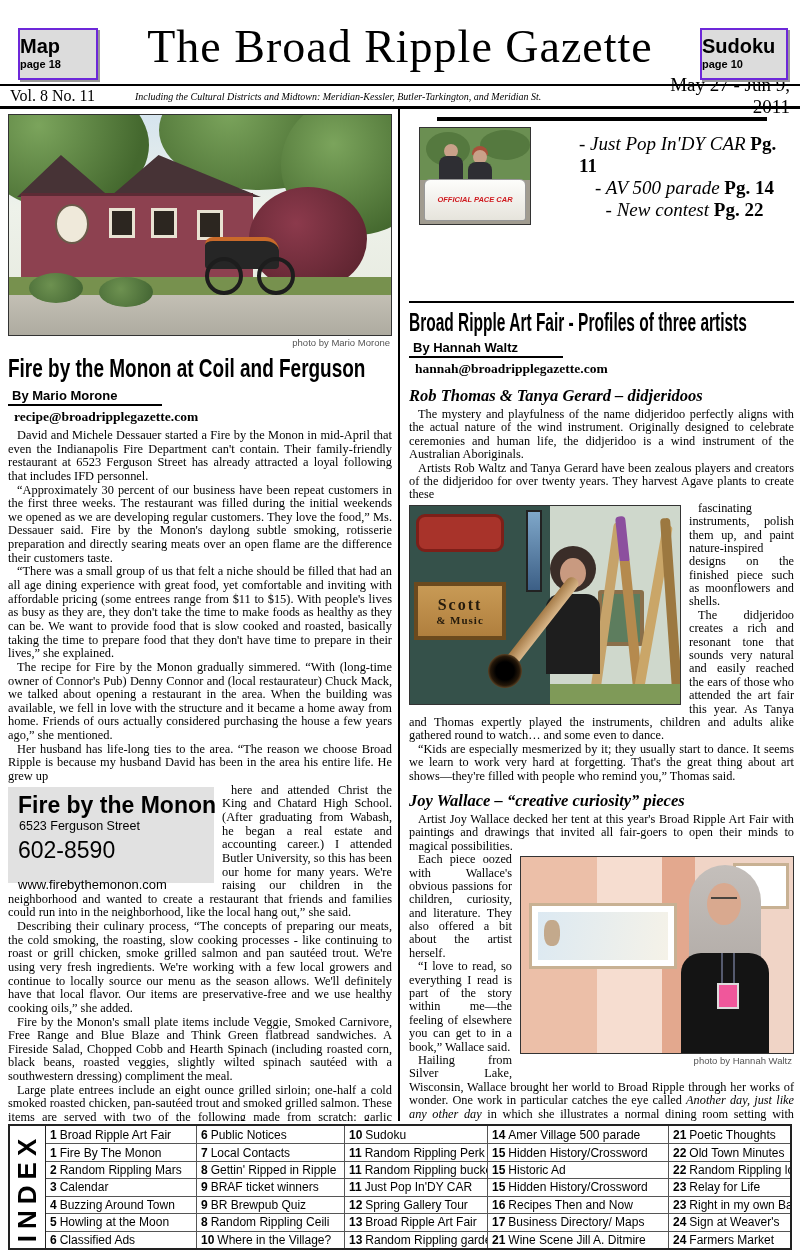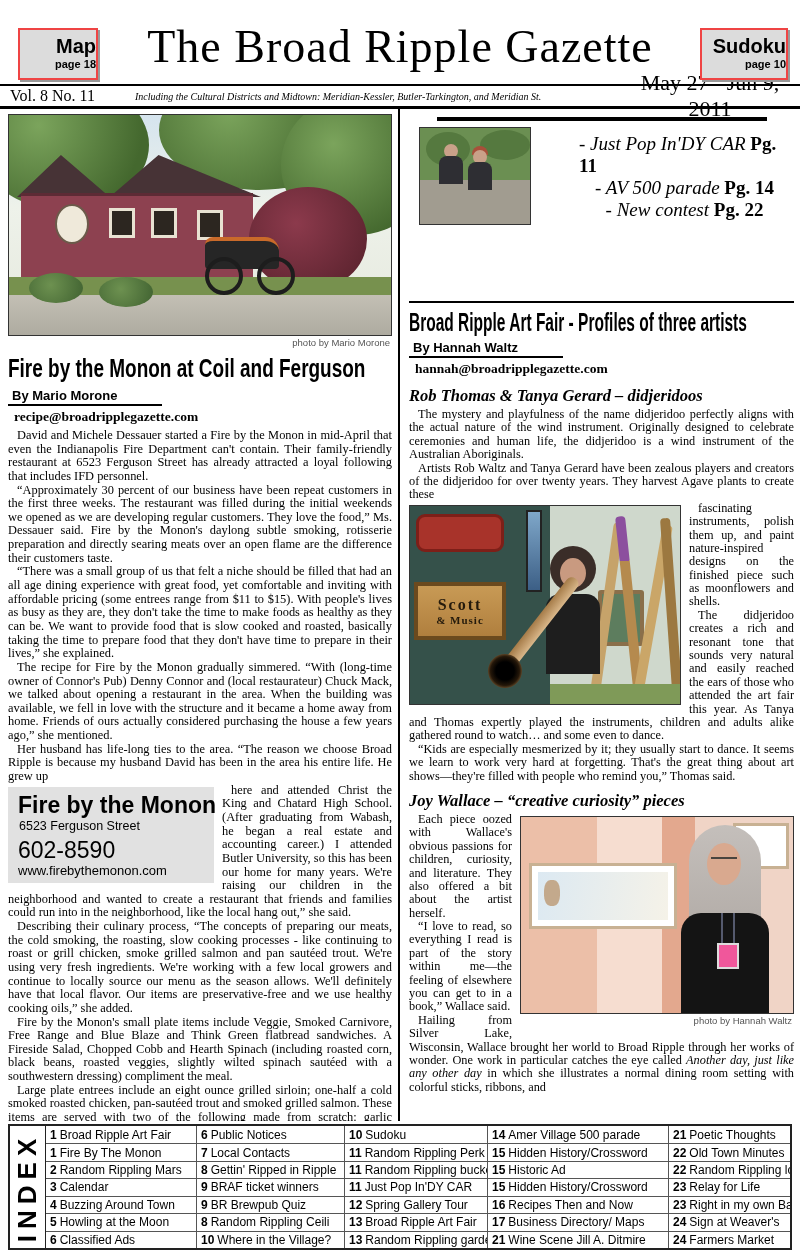--- a/index.html
+++ b/index.html
@@ -3,31 +3,31 @@
 <meta charset="utf-8">
 <style>
 * { margin:0; padding:0; box-sizing:border-box; }
 html,body { width:800px; height:1256px; background:#fff; color:#000;
   font-family:"Liberation Serif", serif; overflow:hidden; position:relative; }
 
 
 .masthead { position:relative; height:82px; }
 .masthead-title { text-align:center; font-size:46px; padding-top:20px; letter-spacing:1px; }
 .corner-box { position:absolute; top:28px; width:80px; height:52px; background:#dcdcdc;
-  border:2px solid #ef4444; box-shadow:2px 2px 0 #999; text-align:right;
+  border:2px solid #6d28d9; box-shadow:2px 2px 0 #999; text-align:left;
   font-family:"Liberation Sans",sans-serif; font-weight:bold; cursor:pointer; }
 .corner-box.map { left:18px; }
 .corner-box.sudoku { right:12px; width:88px; }
 .corner-main { font-size:20px; line-height:1.15; padding-top:5px; }
 .corner-sub { font-size:11px; }
 .info-bar { border-top:2px solid #000; border-bottom:3px solid #000; height:25px;
   display:flex; align-items:center; padding:0 10px; margin-top:2px; }
 .info-vol { font-size:16px; width:125px; }
 .info-tagline { flex:1; text-align:left; font-style:italic; font-size:10px; }
-.info-date { font-size:22px; width:160px; text-align:center; }
+.info-date { font-size:19px; width:160px; text-align:right; }
 
 
 .main { display:flex; height:1012px; overflow:hidden; }
 .col-left { width:398px; padding:5px 6px 0 8px; overflow:hidden; }
 .col-right { width:402px; border-left:2px solid #000; padding:4px 6px 0 9px; overflow:hidden; }
 
 .photo-frame { border:1px solid #333; position:relative; overflow:hidden; }
 .credit { font-family:"Liberation Sans",sans-serif; font-size:9.5px; color:#555;
   text-align:right; padding:1px 2px 0 0; }
 
@@ -66,21 +66,21 @@
   border-radius:8px 14px 4px 4px; border-top:4px solid #c96a2a; }
 .pm-shrub { position:absolute; width:54px; height:30px; border-radius:50%;
   background:radial-gradient(circle at 40% 40%, #6d9150, #3f6130); }
 
 
 .ad-box { float:left; width:206px; height:96px; background:#e1e1e1;
   margin:3px 8px 2px 0; padding:7px 10px 0; font-family:"Liberation Sans",sans-serif; }
 .ad-name { font-size:23px; font-weight:bold; line-height:1; white-space:nowrap; }
 .ad-address { font-size:12.5px; margin:2px 0 6px 1px; }
 .ad-phone { font-size:23px; line-height:1; }
-.ad-web { font-size:13px; margin-top:1px; }
+.ad-web { font-size:13px; margin-top:15px; }
 
 
 .issue-block { height:186px; border-bottom:2px solid #000; }
 .issue-head { display:flex; justify-content:center; align-items:flex-end; gap:8px; padding-top:5px; }
 .issue-inthis { text-align:right; font-style:italic; font-weight:bold; font-size:27px;
   line-height:.95; padding-bottom:3px; }
 .issue-word { font-family:"Liberation Sans",sans-serif; font-weight:900; font-size:57px;
   line-height:.82; color:#e31b22; letter-spacing:1px; }
 .issue-underline { width:330px; border-top:4px solid #000; margin:4px auto 6px; }
 .issue-row { display:flex; }
@@ -243,20 +243,23 @@
       <div class="issue-row">
         <div class="photo-frame pace-photo">
           <div class="pp-blob" style="left:6px;top:4px;width:44px;height:34px;"></div>
           <div class="pp-blob" style="left:60px;top:2px;width:50px;height:30px;"></div>
           <div class="pp-road"></div>
           <div class="pp-head" style="left:24px;top:16px;"></div>
           <div class="pp-person" style="left:19px;top:28px;"></div>
           <div class="pp-hair" style="left:52px;top:18px;"></div>
           <div class="pp-head" style="left:53px;top:22px;"></div>
           <div class="pp-person" style="left:48px;top:34px;"></div>
+          <div class="pp-car">
+            <div class="pp-band">OFFICIAL PACE CAR</div>
+          </div>
         </div>
         <div class="issue-list">
           <div class="issue-item"><span class="t">- Just Pop In'DY CAR</span> <b>Pg. 11</b></div>
           <div class="issue-item"><span class="t">- AV 500 parade</span> <b>Pg. 14</b></div>
           <div class="issue-item"><span class="t">- New contest</span> <b>Pg. 22</b></div>
         </div>
       </div>
     </div>
 
     <div class="headline headline-right">Broad Ripple Art Fair - Profiles of three artists</div>
@@ -285,20 +288,21 @@
         <div class="dj-body"></div>
         <div class="dj-pipe"></div>
         <div class="dj-bell"></div>
         <div class="dj-grass"></div>
       </div>
       <p>fascinating instruments, polish them up, and paint nature-inspired designs on the finished piece such as moonflowers and shells.</p>
       <p>The didjeridoo creates a rich and resonant tone that sounds very natural and easily reached the ears of those who attended the art fair this year. As Tanya and Thomas expertly played the instruments, children and adults alike gathered round to watch… and some even to dance.</p>
       <p>“Kids are especially mesmerized by it; they usually start to dance. It seems we learn to work very hard at forgetting. That's the great thing about art shows—they're filled with people who remind you,” Thomas said.</p>
 
       <div class="sub-heading joy">Joy Wallace – “creative curiosity” pieces</div>
+      <p>Artist Joy Wallace decked her tent at this year's Broad Ripple Art Fair with paintings and drawings that invited all fair-goers to open their minds to magical possibilities.</p>
 
       <div class="joy-figure">
         <div class="photo-frame photo-joy">
           <div class="jw-art1">
             <div class="wash"></div>
             <div class="fig"></div>
           </div>
           <div class="jw-art2"></div>
           <div class="jw-hair"></div>
           <div class="jw-face"></div>

